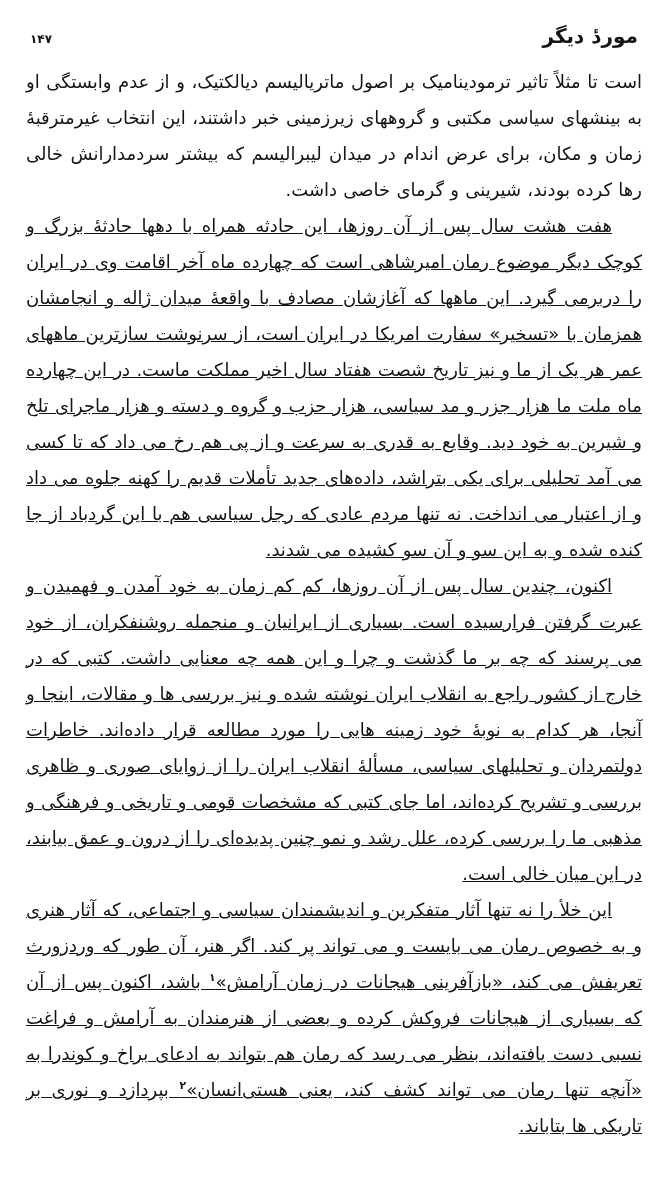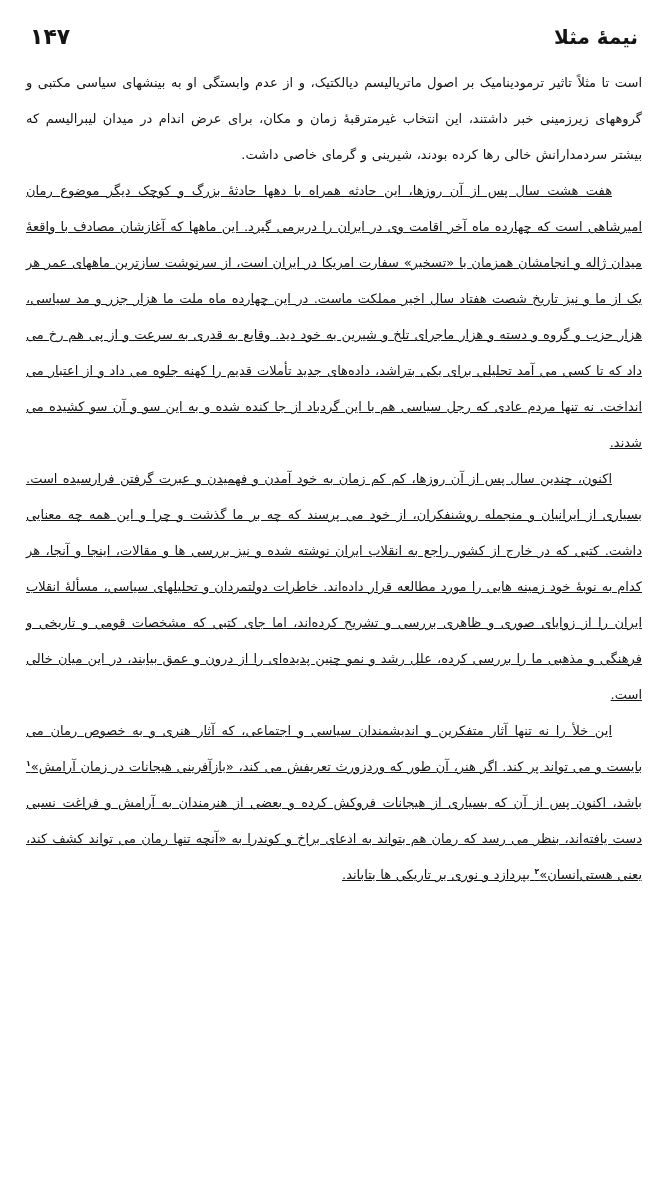--- a/index.html
+++ b/index.html
@@ -26,27 +26,27 @@
     align-items: baseline;
     font-weight: bold;
     font-size: 20px;
     padding: 0 4px;
     margin-bottom: 16px;
   }
   .running-title {
     letter-spacing: 0.5px;
   }
   .page-number {
-    font-size: 22px;
+    font-size: 12px;
     letter-spacing: 2px;
     text-align: center;
   }
   .page-body p {
     margin: 0;
-    font-size: 13px;
+    font-size: 18px;
     line-height: 36px;
     text-align: justify;
     text-justify: inter-word;
     word-spacing: 0.5px;
   }
   .page-body p.indent {
     text-indent: 30px;
     text-decoration: underline;
   }
   sup.footnote-ref {
@@ -54,21 +54,21 @@
     vertical-align: super;
     line-height: 0;
     font-weight: bold;
   }
 </style>
 </head>
 <body>
 
 <div class="page">
   <div class="page-header">
-    <span class="running-title">نیمهٔ مثلا</span>
+    <span class="running-title">موردٔ دیگر</span>
     <span class="page-number">۱۴۷</span>
   </div>
   <div class="page-body">
       <p><span>است تا مثلاً تاثیر ترمودینامیک بر اصول ماتریالیسم دیالکتیک، و از عدم وابستگی او به بینشهای سیاسی مکتبی و گروههای زیرزمینی خبر داشتند، این انتخاب غیرمترقبهٔ زمان و مکان، برای عرض اندام در میدان لیبرالیسم که بیشتر سردمدارانش خالی رها کرده بودند، شیرینی و گرمای خاصی داشت.</span></p>
       <p class="indent"><span>هفت هشت سال پس از آن روزها، این حادثه همراه با دهها حادثهٔ بزرگ و کوچک دیگر موضوع رمان امیرشاهی است که چهارده ماه آخر اقامت وی در ایران را دربرمی گیرد. این ماهها که آغازشان مصادف با واقعهٔ میدان ژاله و انجامشان همزمان با «تسخیر» سفارت امریکا در ایران است، از سرنوشت سازترین ماههای عمر هر یک از ما و نیز تاریخ شصت هفتاد سال اخیر مملکت ماست. در این چهارده ماه ملت ما هزار جزر و مد سیاسی، هزار حزب و گروه و دسته و هزار ماجرای تلخ و شیرین به خود دید. وقایع به قدری به سرعت و از پی هم رخ می داد که تا کسی می آمد تحلیلی برای یکی بتراشد، داده‌های جدید تأملات قدیم را کهنه جلوه می داد و از اعتبار می انداخت. نه تنها مردم عادی که رجل سیاسی هم با این گردباد از جا کنده شده و به این سو و آن سو کشیده می شدند.</span></p>
       <p class="indent"><span>اکنون، چندین سال پس از آن روزها، کم کم زمان به خود آمدن و فهمیدن و عبرت گرفتن فرارسیده است. بسیاری از ایرانیان و منجمله روشنفکران، از خود می پرسند که چه بر ما گذشت و چرا و این همه چه معنایی داشت. کتبی که در خارج از کشور راجع به انقلاب ایران نوشته شده و نیز بررسی ها و مقالات، اینجا و آنجا، هر کدام به نوبهٔ خود زمینه هایی را مورد مطالعه قرار داده‌اند. خاطرات دولتمردان و تحلیلهای سیاسی، مسألهٔ انقلاب ایران را از زوایای صوری و ظاهری بررسی و تشریح کرده‌اند، اما جای کتبی که مشخصات قومی و تاریخی و فرهنگی و مذهبی ما را بررسی کرده، علل رشد و نمو چنین پدیده‌ای را از درون و عمق بیابند، در این میان خالی است.</span></p>
       <p class="indent"><span>این خلأ را نه تنها آثار متفکرین و اندیشمندان سیاسی و اجتماعی، که آثار هنری و به خصوص رمان می بایست و می تواند پر کند. اگر هنر، آن طور که وردزورث تعریفش می کند، «بازآفرینی هیجانات در زمان آرامش»</span><sup class="footnote-ref">۱</sup><span> باشد، اکنون پس از آن که بسیاری از هیجانات فروکش کرده و بعضی از هنرمندان به آرامش و فراغت نسبی دست یافته‌اند، بنظر می رسد که رمان هم بتواند به ادعای براخ و کوندرا به «آنچه تنها رمان می تواند کشف کند، یعنی هستی‌انسان»</span><sup class="footnote-ref">۲</sup><span> بپردازد و نوری بر تاریکی ها بتاباند.</span></p>
     </div>
 </div>
 

